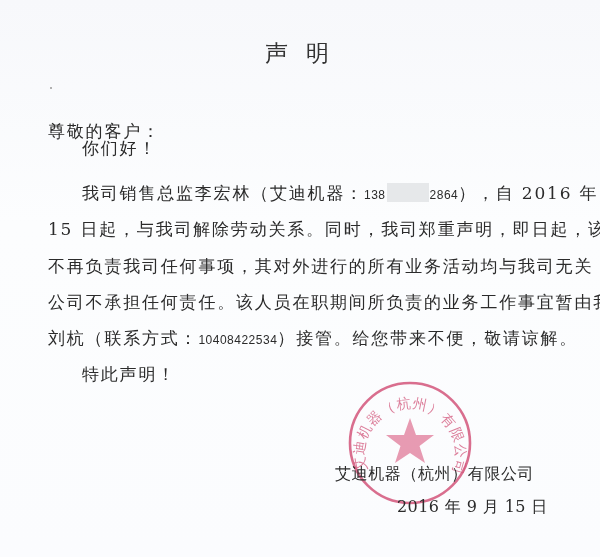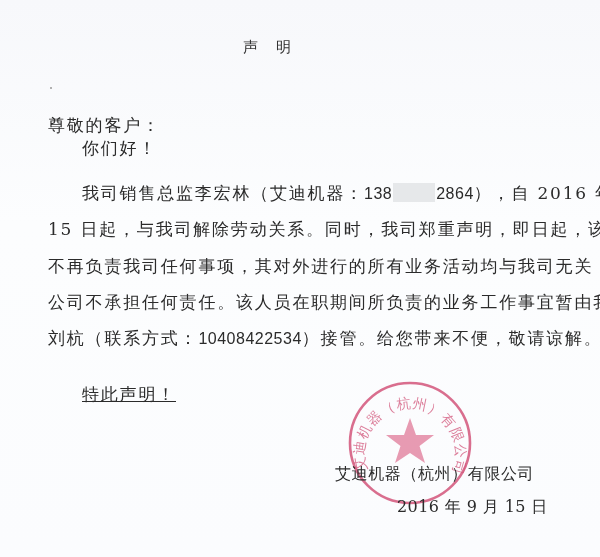--- a/index.html
+++ b/index.html
@@ -19,38 +19,39 @@
     position: absolute;
     left: 0; top: 0;
     width: 600px; height: 557px;
     background: linear-gradient(180deg, #f7f8fb 0%, #fcfdfe 40%, #fbfcfe 100%);
   }
   .title {
     position: absolute;
     left: 0; width: 552px;
     top: 38px;
     text-align: center;
-    font-size: 15px;
+    font-size: 23px;
     letter-spacing: 18px;
     color: #333;
+    padding-left: 30px;
   }
   .line {
     position: absolute;
     left: 48px;
     font-size: 17px;
     line-height: 22px;
     white-space: nowrap;
     color: #2b2b2b;
     letter-spacing: 1.8px;
   }
   .indent { left: 82px; }
   .num {
     font-family: "Liberation Sans", "DejaVu Sans", sans-serif;
     letter-spacing: 0.5px;
-    font-size: 16px;
+    font-size: 12px;
   }
   .redact {
     display: inline-block;
     width: 42px;
     height: 19px;
     background: #e6e8ea;
     vertical-align: -3px;
     margin: 0 1px;
   }
   .stamp {
@@ -89,39 +90,39 @@
 </style>
 </head>
 <body>
 
 <div class="page">
 
   <div class="dot"></div>
 
   <div class="title">声明</div>
 
-  <div class="line" style="top:114px;">尊敬的客户：</div>
+  <div class="line" style="top:120px;">尊敬的客户：</div>
 
   <div class="line indent" style="top:137px;">你们好！</div>
 
   <div class="line indent" style="top:182px;">
     <span>我司销售总监李宏林（艾迪机器：</span><span class="num">138</span><span class="redact"></span><span class="num">2864</span><span>），自 2016 年 9 月</span>
   </div>
 
   <div class="line" style="top:218px;">15 日起，与我司解除劳动关系。同时，我司郑重声明，即日起，该人员</div>
 
   <div class="line" style="top:255px;">不再负责我司任何事项，其对外进行的所有业务活动均与我司无关，本</div>
 
   <div class="line" style="top:291px;">公司不承担任何责任。该人员在职期间所负责的业务工作事宜暂由我司</div>
 
   <div class="line" style="top:327px;">
     <span>刘杭（联系方式：</span><span class="num">10408422534</span><span>）接管。给您带来不便，敬请谅解。</span>
   </div>
 
-  <div class="line indent" style="top:383px;text-decoration:underline;">特此声明！</div>
+  <div class="line indent" style="top:363px;">特此声明！</div>
 
   <svg class="stamp" viewBox="0 0 126 126">
     <defs>
       <path id="sealArc" d="M 22 95 A 46 46 0 1 1 104 95" fill="none"></path>
     </defs>
     <circle cx="63" cy="63" r="60" fill="none" stroke="#d2557a" stroke-width="2.6" opacity="0.85"></circle>
     <polygon points="63,38 69,55 87,55 72.5,66 78,83 63,73 48,83 53.5,66 39,55 57,55" fill="#e07a98" opacity="0.75"></polygon>
     <text font-size="14" fill="#d2557a" opacity="0.75" font-family="DejaVu Serif, serif" letter-spacing="1">
       <textPath href="#sealArc" startOffset="3%">艾迪机器（杭州）有限公司</textPath>
     </text>

